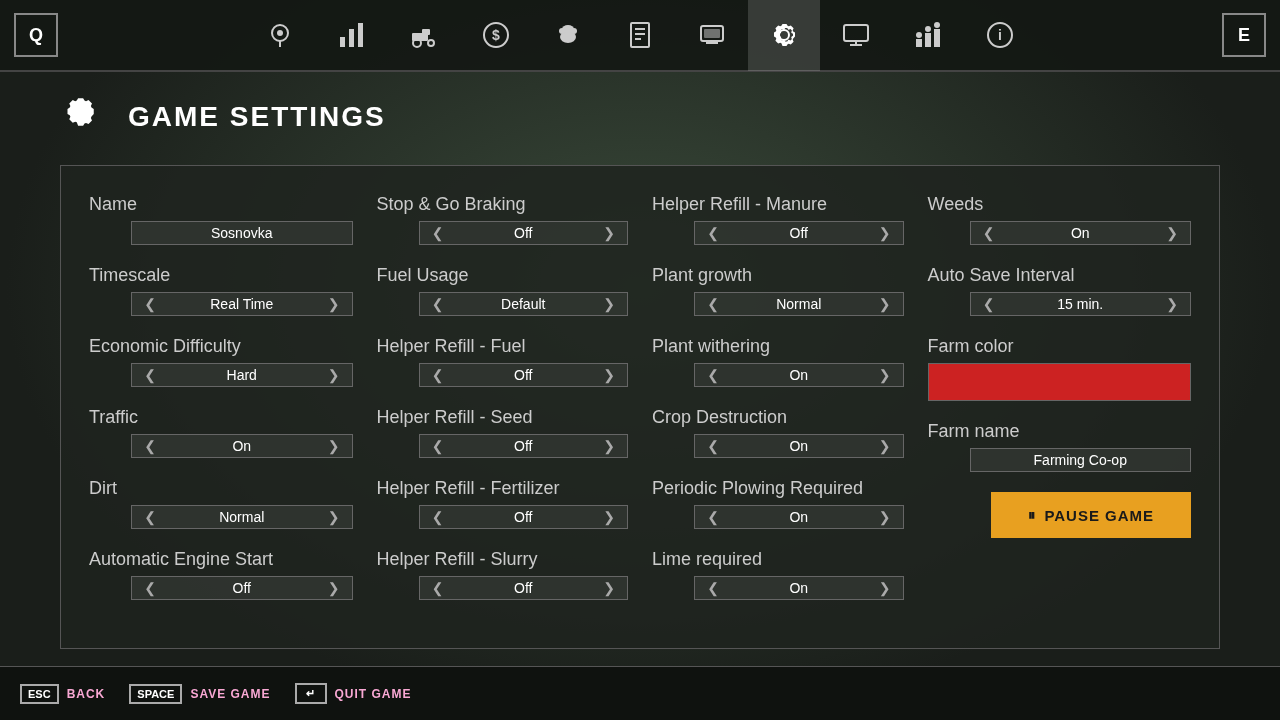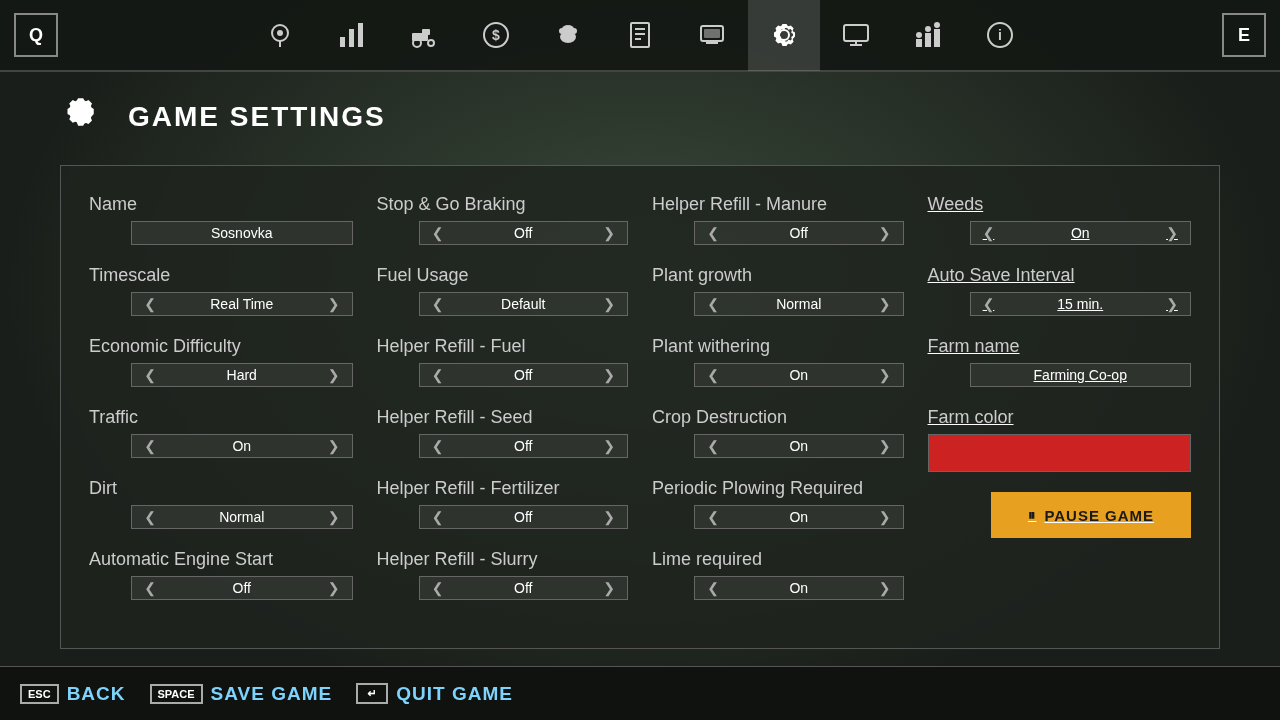--- a/index.html
+++ b/index.html
@@ -127,21 +127,20 @@
     .settings-column {
       padding: 0 12px;
     }
 
     .settings-column:first-child {
       padding-left: 0;
     }
 
     .settings-column:last-child {
       padding-right: 0;
-      text-decoration: underline;
     }
 
     .setting-item {
       margin-bottom: 20px;
     }
 
     .setting-label {
       font-size: 18px;
       color: #ccc;
       margin-bottom: 6px;
@@ -245,23 +244,23 @@
       border: 2px solid #aaa;
       color: #fff;
       font-size: 11px;
       font-weight: bold;
       padding: 2px 6px;
       min-width: 32px;
       text-align: center;
     }
 
     .action-label {
-      font-size: 19px;
+      font-size: 12px;
       font-weight: bold;
-      color: #7dd3fc;
+      color: #f9a8d4;
       letter-spacing: 1px;
       text-transform: uppercase;
     }
 
     
     .icon-svg {
       width: 32px;
       height: 32px;
       fill: #ccc;
     }
@@ -577,29 +576,29 @@
       <div class="setting-item">
         <div class="setting-label">Auto Save Interval</div>
         <div class="setting-control">
           <button class="ctrl-btn">❮</button>
           <span class="ctrl-value">15 min.</span>
           <button class="ctrl-btn">❯</button>
         </div>
       </div>
 
       <div class="setting-item">
+        <div class="setting-label">Farm color</div>
+        <div class="color-swatch" style="background:#cc2222;"></div>
+      </div>
+
+      <div class="setting-item">
         <div class="setting-label">Farm name</div>
         <div class="setting-control text-only">
           <span class="ctrl-value">Farming Co-op</span>
         </div>
-      </div>
-
-      <div class="setting-item">
-        <div class="setting-label">Farm color</div>
-        <div class="color-swatch" style="background:#cc2222;"></div>
       </div>
 
       <div class="pause-btn-container">
         <button class="pause-btn">
           <span>⏸</span>
           <span>PAUSE GAME</span>
         </button>
       </div>
 
     </div>

